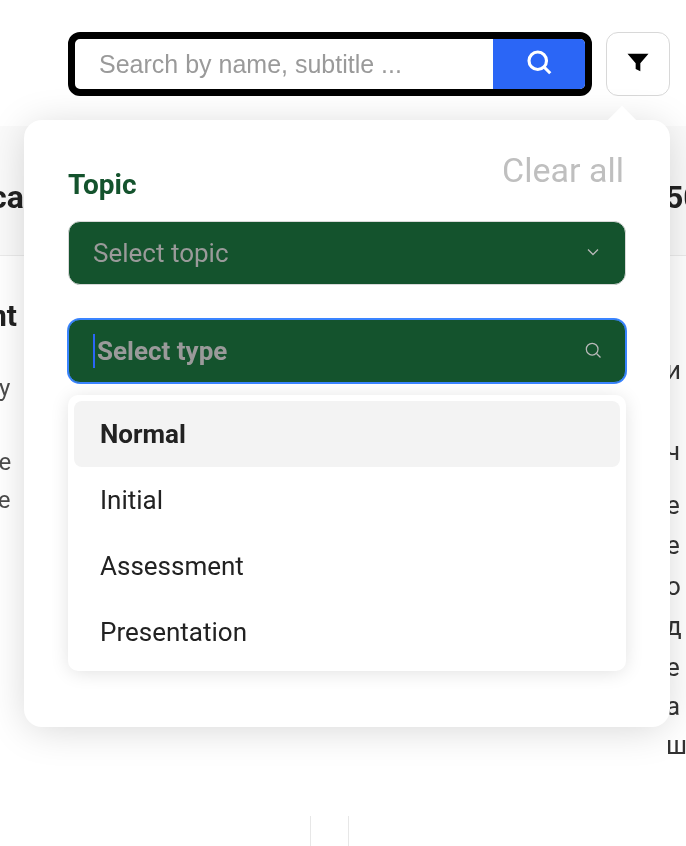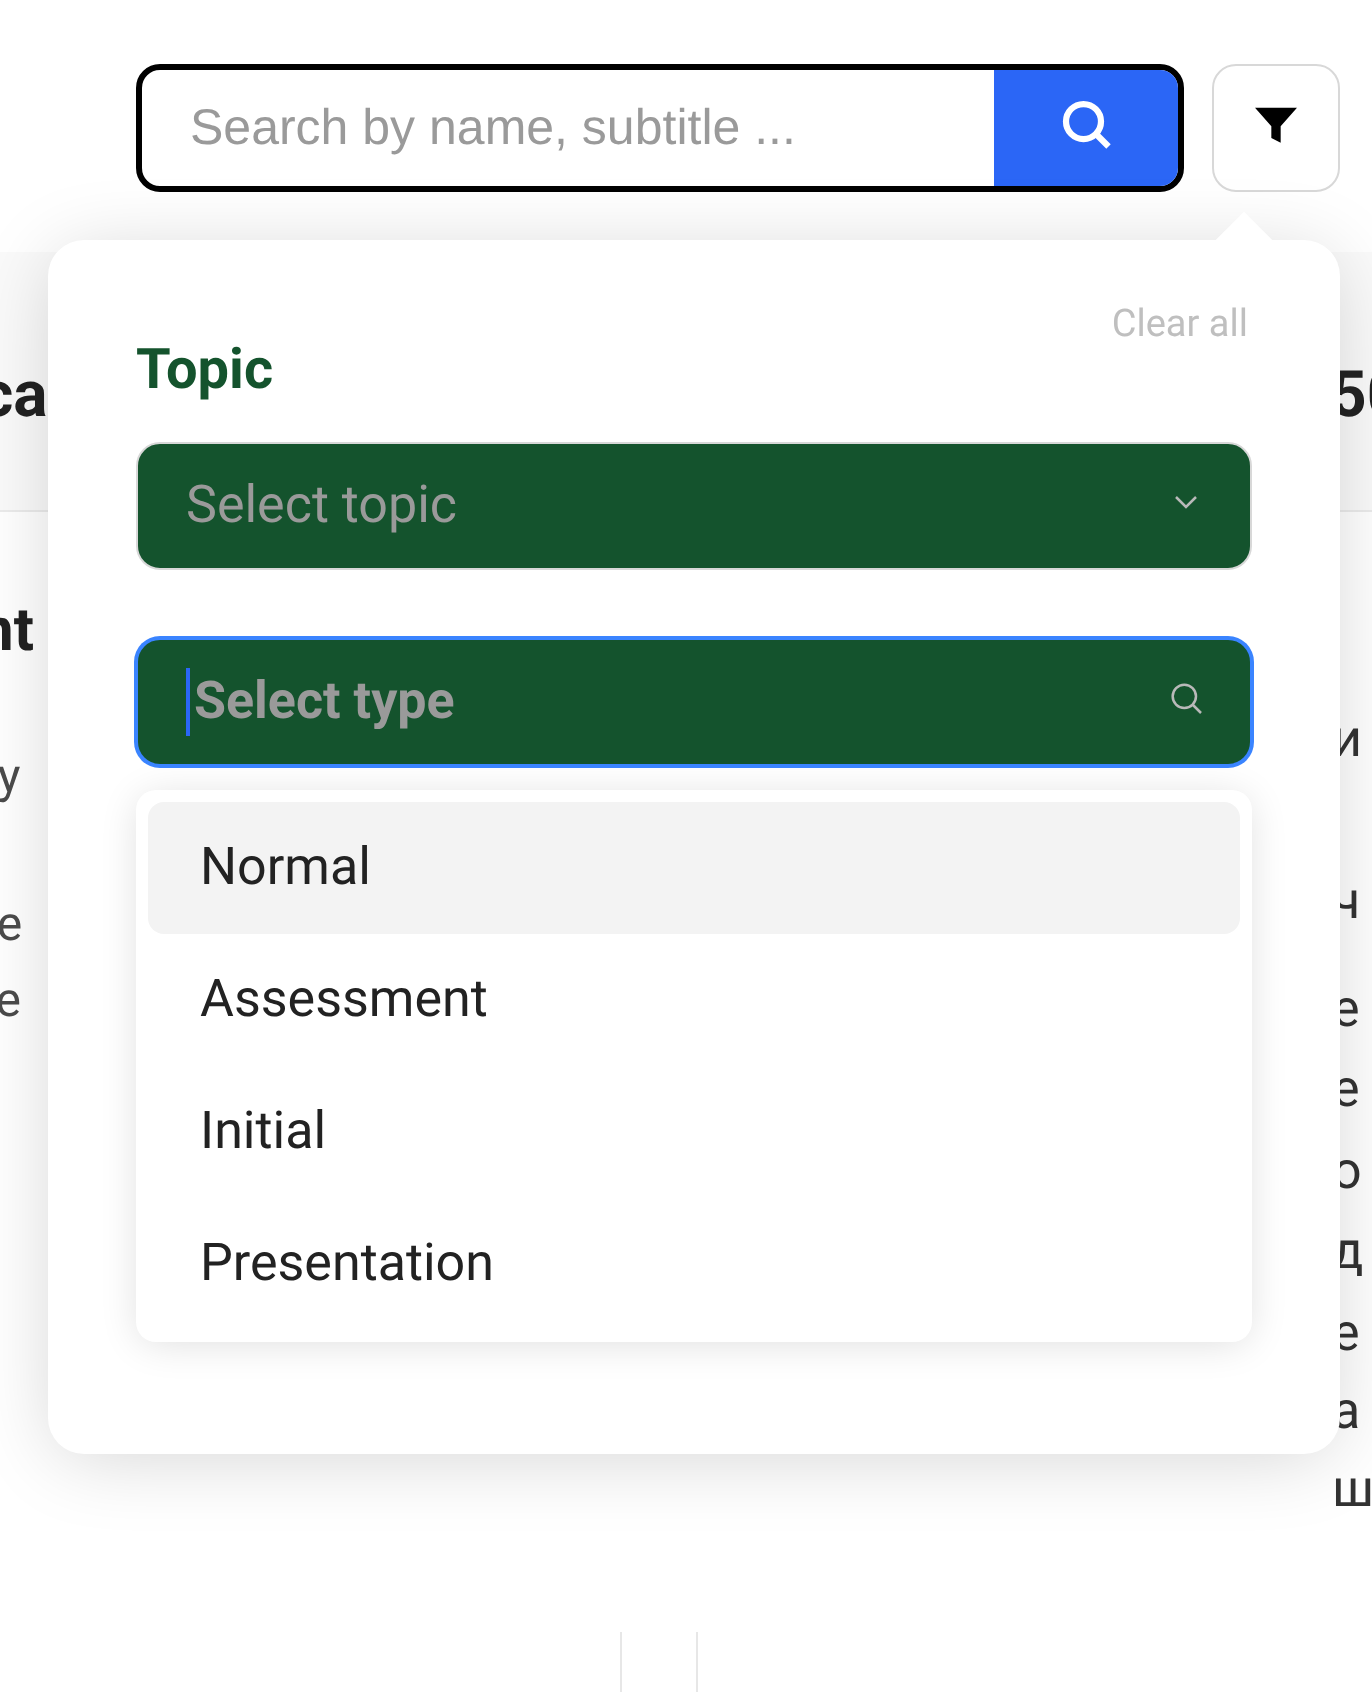--- a/index.html
+++ b/index.html
@@ -20,21 +20,21 @@
     left: 68px;
     right: 16px;
     display: flex;
     gap: 14px;
     align-items: stretch;
     height: 64px;
   }
   .search-wrap {
     flex: 1;
     display: flex;
-    border: 3px solid #000000;
+    border: 7px solid #000000;
     border-radius: 12px;
     overflow: hidden;
     background: #fff;
     justify-content: space-between;
   }
   .search-input {
     flex: 1;
     border: none;
     outline: none;
     padding: 0 24px;
@@ -107,21 +107,21 @@
     right: 38px;
     width: 20px;
     height: 20px;
     background: #fff;
     transform: rotate(45deg);
   }
   .clear-all {
     position: absolute;
     top: 30px;
     right: 46px;
-    font-size: 19px;
+    font-size: 34px;
     color: #bfbfbf;
     cursor: pointer;
   }
   .field-label {
     font-size: 28px;
     font-weight: 700;
     margin-bottom: 20px;
     color: #14532d;
   }
   .select {
@@ -177,21 +177,21 @@
     box-shadow: 0 2px 20px -2px rgba(0,0,0,0.14);
     background: #fff;
   }
   .option {
     padding: 18px 26px;
     font-size: 26px;
     color: #222;
     border-radius: 8px;
     cursor: pointer;
   }
-  .option.highlight { background: #f3f3f3; }
+  .option.highlight { background: #f3f3f3; font-weight: bold; }
 
   
   .col-div {
     position: absolute;
     bottom: 0;
     top: 816px;
     width: 1px;
     background: #e7e7e7;
   }
   .col-div.a { left: 310px; height: 30px; top: auto; bottom: 0; }
@@ -261,20 +261,20 @@
     <span class="search-mini">
       <svg viewBox="0 0 24 24">
           <circle cx="11" cy="11" r="7"></circle>
           <line x1="21" y1="21" x2="16.2" y2="16.2"></line>
         </svg>
     </span>
   </div>
 
   <div class="dropdown">
     <div class="option highlight">Normal</div>
+    <div class="option">Initial</div>
     <div class="option">Assessment</div>
-    <div class="option">Initial</div>
     <div class="option">Presentation</div>
   </div>
 </div>
 
 <div class="col-div a"></div>
 <div class="col-div b"></div>
 
 </body></html>

